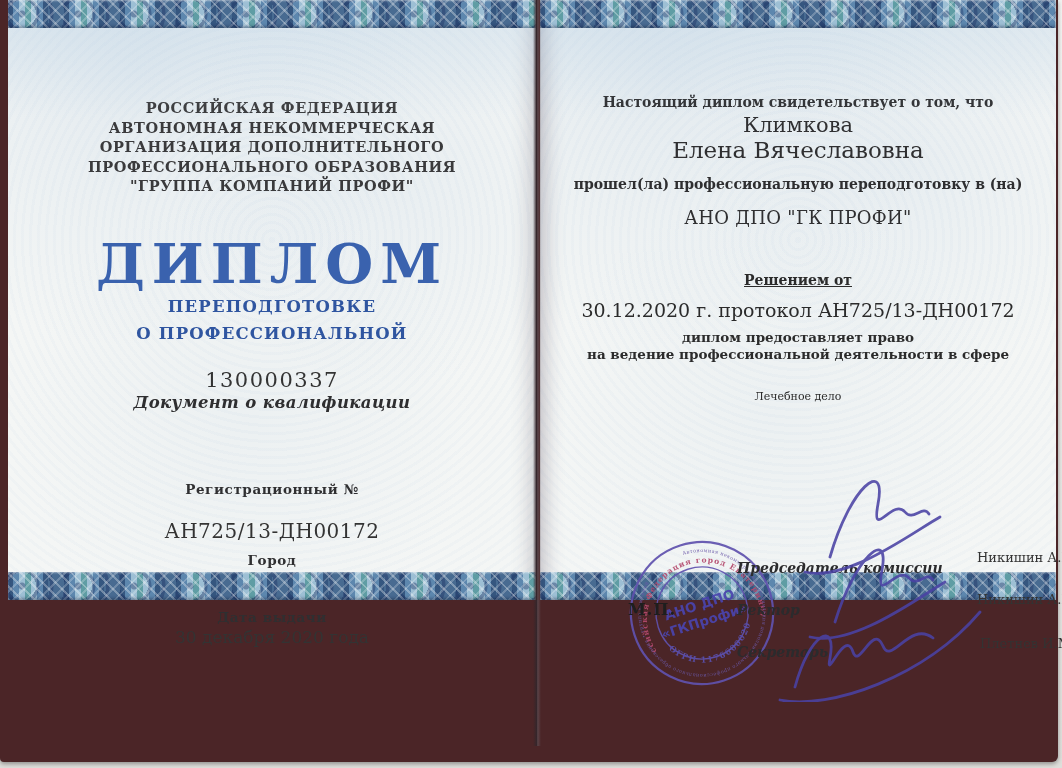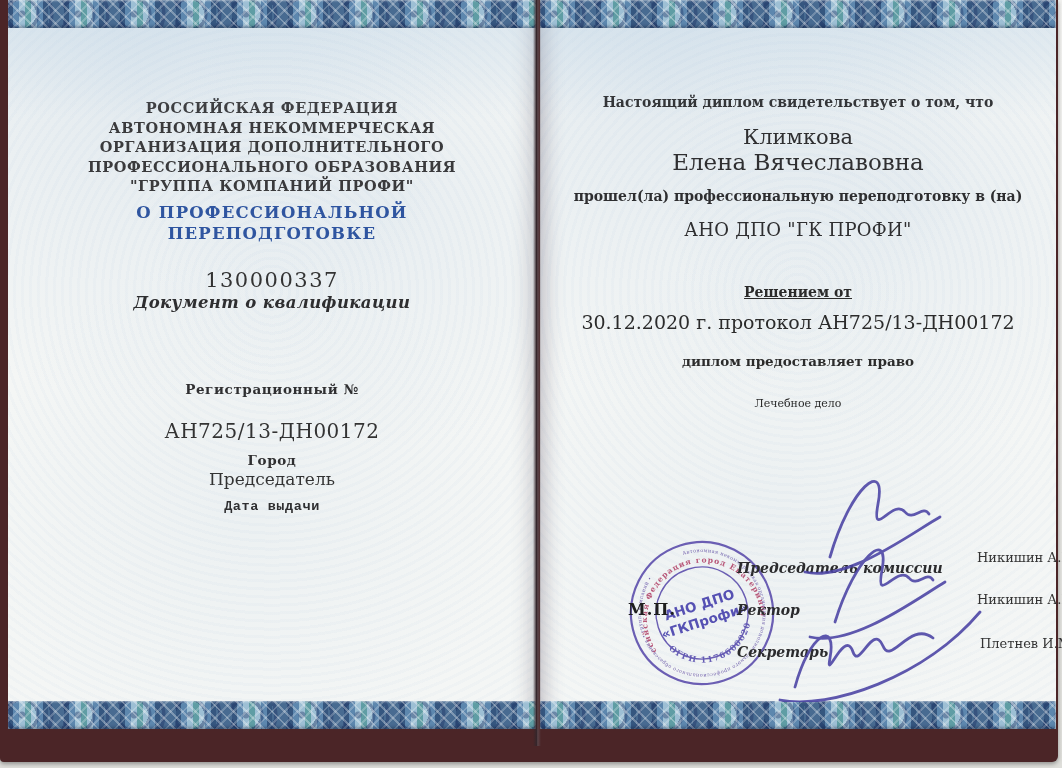--- a/index.html
+++ b/index.html
@@ -1,18 +1,18 @@
 <!DOCTYPE html>
 <html><head>
 <meta charset="utf-8">
 <style>
   html,body{margin:0;padding:0;background:#e8e8e6;}
   .scan{position:relative;width:1062px;height:768px;overflow:hidden;background:linear-gradient(#f2f2f0,#dededa);font-family:"DejaVu Serif","Liberation Serif",serif;}
   .cover{position:absolute;left:0;top:0;width:1058px;height:762px;background:#4b2527;border-radius:0 0 6px 4px;box-shadow:0 2px 4px rgba(0,0,0,.35);}
-  .page{position:absolute;top:0;height:729px;background:
+  .page{position:absolute;top:0;height:600px;background:
       radial-gradient(circle at 25% 12%, rgba(125,165,205,.14), transparent 42%),
       radial-gradient(circle at 72% 28%, rgba(125,165,205,.10), transparent 38%),
       radial-gradient(circle at 45% 70%, rgba(140,175,205,.08), transparent 45%),
       repeating-radial-gradient(circle at 50% 40%, rgba(150,180,215,.05) 0 3px, transparent 3px 8px),
       #f4f6f5;}
   .page::after{content:"";position:absolute;left:0;right:0;top:28px;height:90px;background:linear-gradient(rgba(170,200,225,.28),rgba(170,200,225,0));pointer-events:none;}
   .page-left{left:8px;width:528px;box-shadow:inset -16px 0 20px -12px rgba(70,60,80,.30);}
   .page-right{left:540px;width:516px;box-shadow:inset 16px 0 20px -12px rgba(70,60,80,.32);}
   .spine{position:absolute;left:533px;top:0;width:8px;height:746px;background:linear-gradient(90deg,rgba(60,45,50,0) 0%, #35262b 45%, #5a4348 60%, rgba(60,45,50,0) 100%);z-index:5;}
   .band{position:absolute;left:0;right:0;height:28px;z-index:2;
@@ -32,32 +32,32 @@
   .big-title{margin-top:36px;font-size:55px;line-height:64px;letter-spacing:7px;color:#3a62ae;font-weight:bold;}
   .sub{font-size:16.5px;line-height:21px;font-weight:bold;color:#2f55a0;letter-spacing:1.2px;}
   .sub-first{margin-top:6px;}
   .dip-number{margin-top:24px;font-size:21px;line-height:24px;letter-spacing:1.5px;color:#333;}
   .doc-type{font-size:16.5px;line-height:22px;font-style:italic;font-weight:bold;color:#2e2e30;letter-spacing:.4px;}
   .lbl{font-size:13.5px;line-height:18px;font-weight:bold;color:#2f2f31;letter-spacing:.6px;}
   .val{font-size:17px;line-height:20px;color:#333;}
   .reg-lbl{margin-top:66px;}
   .reg-val{margin-top:21px;font-size:20px;line-height:24px;letter-spacing:.5px;}
   .city-lbl{margin-top:8px;}
-  .date-lbl{margin-top:9px;font-family:Liberation Mono, monospace;}
+  .date-lbl{margin-top:19px;}
   .date-val{margin-top:1px;}
   
   .intro{margin-top:66px;font-size:14px;line-height:17px;font-weight:bold;color:#2e2e30;}
-  .surname{margin-top:14px;font-size:21px;line-height:24px;color:#2f2f31;}
+  .surname{margin-top:2px;font-size:21px;line-height:24px;color:#2f2f31;}
   .fullname{font-size:23px;line-height:26px;color:#2f2f31;}
   .completed{margin-top:12px;font-size:14px;line-height:18px;font-weight:bold;color:#2e2e30;}
   .institution{margin-top:14px;font-size:18px;line-height:22px;color:#2f2f31;letter-spacing:.3px;}
   .decision-lbl{margin-top:42px;font-size:14px;line-height:18px;font-weight:bold;text-decoration:underline;}
   .decision-val{margin-top:10px;font-size:19px;line-height:22px;}
   .grants{font-size:13.5px;line-height:17px;font-weight:bold;}
-  .grants-first{margin-top:20px;}
+  .grants-first{margin-top:8px;}
   .field{margin-top:24px;font-size:11px;line-height:20px;}
   
   .role{position:absolute;font-size:14px;font-style:italic;font-weight:bold;color:#2b2b2d;white-space:nowrap;z-index:4;}
   .sig-name{position:absolute;font-size:13px;color:#333;white-space:nowrap;z-index:4;}
   .mp{position:absolute;left:88px;top:600px;font-size:16px;font-weight:bold;color:#1e1e1e;z-index:6;letter-spacing:1px;}
   .stamp{position:absolute;left:87px;top:538px;width:150px;height:150px;transform:rotate(-18deg);z-index:3;opacity:.92;}
   .sigsvg{position:absolute;left:235px;top:462px;z-index:5;}
 </style>
 </head>
 <body>
@@ -69,46 +69,49 @@
     <div class="band band-top"></div>
     <div class="band band-bottom"></div>
     <div class="inner">
       <div class="org">
         <div>РОССИЙСКАЯ ФЕДЕРАЦИЯ</div>
         <div>АВТОНОМНАЯ НЕКОММЕРЧЕСКАЯ</div>
         <div>ОРГАНИЗАЦИЯ ДОПОЛНИТЕЛЬНОГО</div>
         <div>ПРОФЕССИОНАЛЬНОГО ОБРАЗОВАНИЯ</div>
         <div>"ГРУППА КОМПАНИЙ ПРОФИ"</div>
       </div>
+      <div class="big-title">ДИПЛОМ</div>
+      <div class="sub">ПЕРЕПОДГОТОВКЕ</div>
       <div class="sub sub-first">О ПРОФЕССИОНАЛЬНОЙ</div>
-      <div class="sub">ПЕРЕПОДГОТОВКЕ</div>
       <div class="dip-number">130000337</div>
       <div class="doc-type">Документ о квалификации</div>
       <div class="lbl reg-lbl">Регистрационный №</div>
       <div class="val reg-val">АН725/13-ДН00172</div>
       <div class="lbl city-lbl">Город</div>
       <div class="val">Председатель</div>
       <div class="lbl date-lbl">Дата выдачи</div>
+      <div class="val date-val">30 декабря 2020 года</div>
     </div>
   </div>
 
   <div class="spine"></div>
 
   <div class="page page-right">
     <div class="band band-top"></div>
     <div class="band band-bottom"></div>
     <div class="inner">
       <div class="intro">Настоящий диплом свидетельствует о том, что</div>
       <div class="surname">Климкова</div>
       <div class="fullname">Елена Вячеславовна</div>
       <div class="completed">прошел(ла) профессиональную переподготовку в (на)</div>
       <div class="institution">АНО ДПО "ГК ПРОФИ"</div>
       <div class="decision-lbl">Решением от</div>
       <div class="decision-val">30.12.2020 г. протокол АН725/13-ДН00172</div>
       <div class="grants grants-first">диплом предоставляет право</div>
+      <div class="grants">на ведение профессиональной деятельности в сфере</div>
       <div class="field">Лечебное дело</div>
     </div>
 
     <div class="stamp">
       <svg width="150" height="150" viewBox="0 0 150 150">
         <defs>
           <path id="arcTop" d="M 21 100 A 57 57 0 1 1 129 100" fill="none"></path>
           <path id="arcBot" d="M 30 95 A 49 49 0 0 0 120 95" fill="none"></path>
           <path id="ringMid" d="M 75 14 a 61 61 0 1 1 -0.1 0" fill="none"></path>
         </defs>

